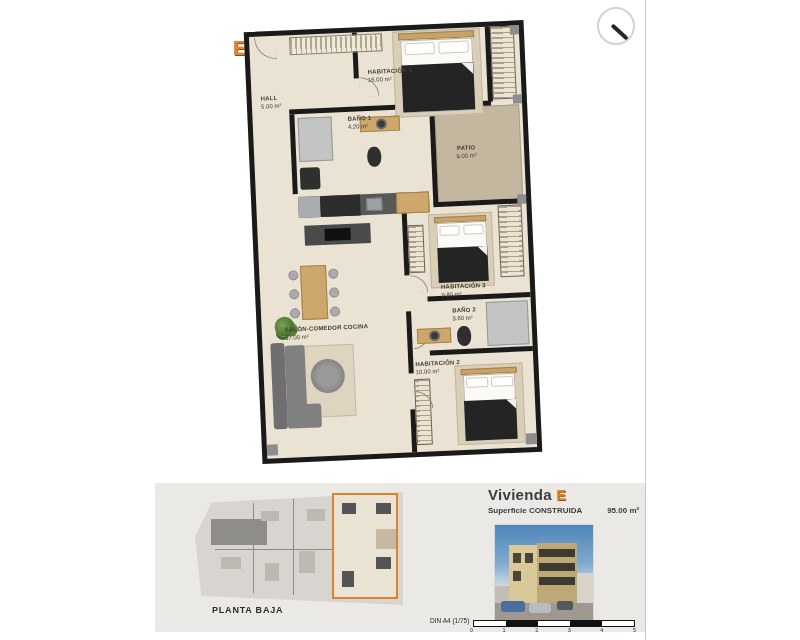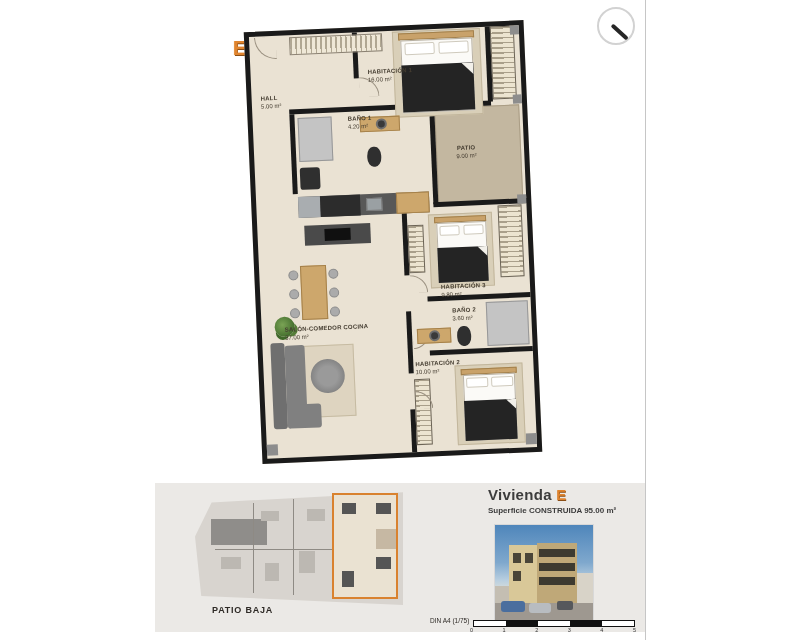--- a/index.html
+++ b/index.html
@@ -54,21 +54,21 @@
   .mini-wall{background:#8e8a84;}
   .mini-furn{background:#bcb8b2;}
   .mini-slab{background:#8f8d8a;}
   .mini-unit{left:137px;top:2px;width:66px;height:106px;background:#eae2d2;border:2px solid #d9822f;box-sizing:border-box;}
   .mini-tan{background:#c6b8a3;}
   .mini-dark{background:#555;}
   .planta-label{left:57px;top:122px;font-size:9px;font-weight:bold;letter-spacing:0.8px;color:#2e2a26;}
   .viv-title{left:333px;top:3px;font-size:15px;font-weight:bold;color:#3c3c3c;letter-spacing:0.3px;}
   .viv-letter{color:#e0842e;text-shadow:0.5px 0.5px 0 #8a4d14;}
   .surf-line{left:333px;top:23px;font-size:8px;font-weight:bold;color:#3c3c3c;}
-  .surf-value{margin-left:0;}
+  .surf-value{margin-left:23px;}
   .photo{left:339px;top:41px;width:98px;height:99px;border:1px solid #d8d8d8;overflow:hidden;
          background:linear-gradient(180deg,#4f86bb 0%,#7fa8cd 38%,#b9cfe0 56%,#cdd8dc 62%,#c4beb2 62%);}
   .din-label{left:275px;top:134px;font-size:6.5px;color:#2e2a26;}
   .scalebar{left:318px;top:137px;width:160px;height:5px;border:1px solid #111;box-sizing:content-box;display:flex;}
   .scalebar .seg{width:32px;height:5px;}
   .seg-b{background:#111;} .seg-w{background:#fff;}
   .scaleticks{left:315px;top:144px;width:166px;display:flex;justify-content:space-between;font-size:5.5px;color:#333;}
 </style>
 </head>
 <body>
@@ -224,21 +224,21 @@
       <div class="abs mini-furn" style="left:70px;top:72px;width:14px;height:18px;"></div>
       <div class="abs mini-furn" style="left:112px;top:18px;width:18px;height:12px;"></div>
       <div class="abs mini-unit">
         <div class="abs mini-tan" style="left:42px;top:34px;width:20px;height:20px;"></div>
         <div class="abs mini-dark" style="left:8px;top:8px;width:14px;height:11px;"></div>
         <div class="abs mini-dark" style="left:42px;top:8px;width:15px;height:11px;"></div>
         <div class="abs mini-dark" style="left:42px;top:62px;width:15px;height:12px;"></div>
         <div class="abs mini-dark" style="left:8px;top:76px;width:12px;height:16px;"></div>
       </div>
     </div>
-    <div class="abs planta-label">PATIO BAJA</div>
+    <div class="abs planta-label">PLANTA BAJA</div>
 
     <div class="abs viv-title">
       <span>Vivienda</span>
       <span class="viv-letter">E</span>
     </div>
     <div class="abs surf-line">
       <span>Superficie CONSTRUIDA</span>
       <span class="surf-value">95.00 m²</span>
     </div>
 

